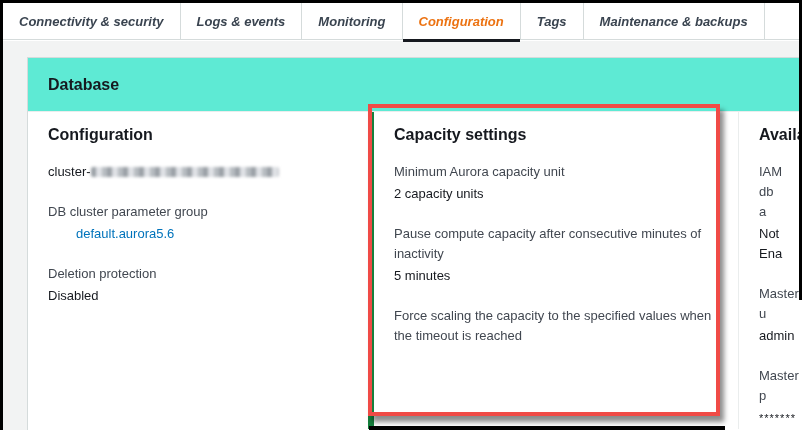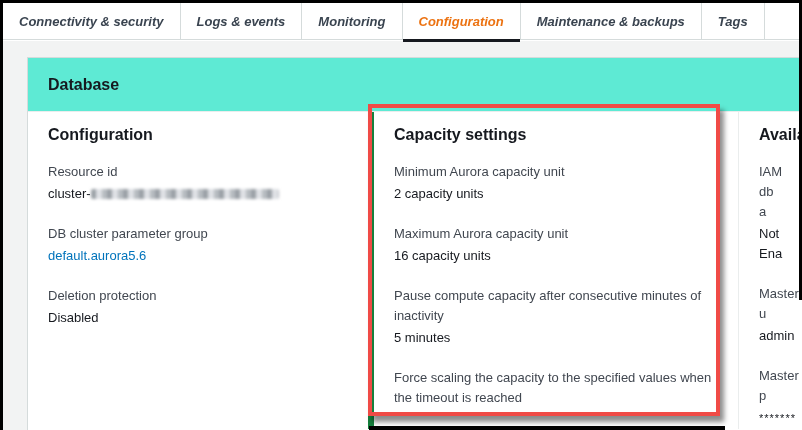--- a/index.html
+++ b/index.html
@@ -61,21 +61,21 @@
 
   .col-heading {
     font-size:16px; font-weight:bold; color:#16191f;
     margin-bottom:18px; white-space:nowrap;
   }
 
   .field { margin-bottom:20px; font-size:13px; line-height:20px; }
   .field .label { color:#414750; margin-bottom:2px; }
   .field .value { color:#16191f; }
   .field .value.stars { font-size:11px; letter-spacing:1px; }
-  .link { color:#0073bb; cursor:pointer; text-decoration:none; }
+  .link { color:#0073bb; cursor:pointer; text-decoration:none;margin-left:28px; }
 
   
   .redact {
     display:inline-block; height:10px; border-radius:2px;
     vertical-align:-1px;
     background:repeating-linear-gradient(90deg,#9aa0a6 0 5px,#dfe1e5 5px 11px,#b7bcc1 11px 16px);
     filter:blur(1.6px);
   }
   .redact-rid { width:188px; }
   .redact-arn { width:84px; }
@@ -97,36 +97,35 @@
 
 <div class="frame-top"></div>
 <div class="frame-left"></div>
 <div class="frame-right"></div>
 
 <div class="tabbar">
   <div class="tab">Connectivity &amp; security</div>
   <div class="tab">Logs &amp; events</div>
   <div class="tab">Monitoring</div>
   <div class="tab active">Configuration</div>
+  <div class="tab">Tags</div>
   <div class="tab">Maintenance &amp; backups</div>
-  <div class="tab">Tags</div>
 </div>
 
 <div class="page">
   <div class="card">
     <div class="card-header">
       <span>Database</span>
     </div>
     <div class="card-body">
 
       <div class="col col1">
         <div class="col-heading">Configuration</div>
 
         <div class="field">
-          <div class="label">Resource id</div>
           <div class="value"><span>cluster-</span><span class="redact redact-rid"></span></div>
         </div>
 
 
         <div class="field">
           <div class="label">DB cluster parameter group</div>
           <div class="value"><a class="link">default.aurora5.6</a></div>
         </div>
 
         <div class="field">
@@ -136,24 +135,20 @@
       </div>
 
       <div class="col col2">
         <div class="col-heading">Capacity settings</div>
 
         <div class="field">
           <div class="label">Minimum Aurora capacity unit</div>
           <div class="value">2 capacity units</div>
         </div>
 
-        <div class="field">
-          <div class="label">Maximum Aurora capacity unit</div>
-          <div class="value">16 capacity units</div>
-        </div>
 
         <div class="field">
           <div class="label">Pause compute capacity after consecutive minutes of inactivity</div>
           <div class="value">5 minutes</div>
         </div>
 
         <div class="field">
           <div class="label">Force scaling the capacity to the specified values when the timeout is reached</div>
         </div>
       </div>

